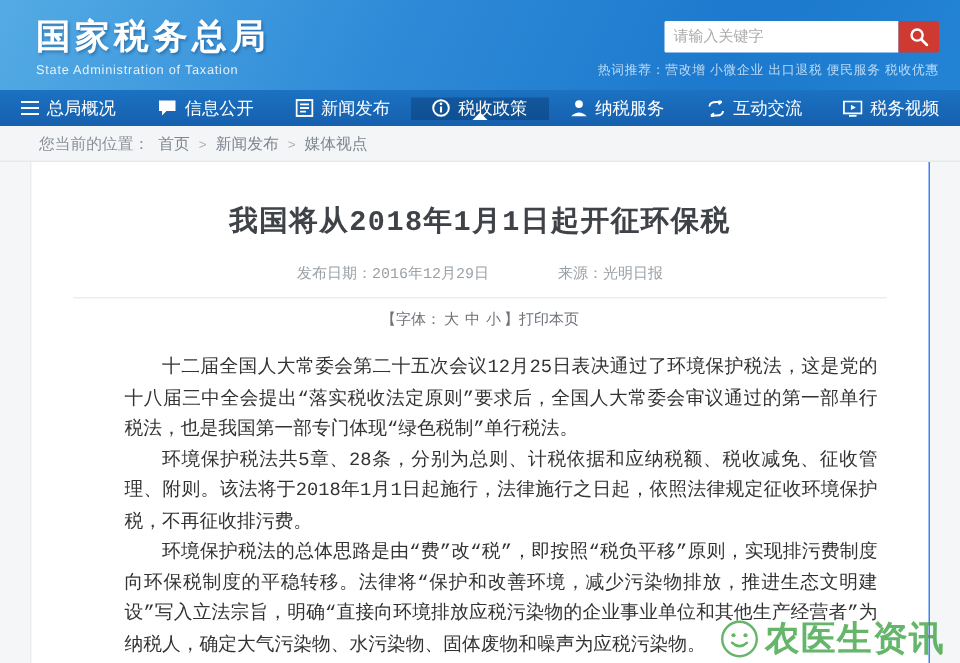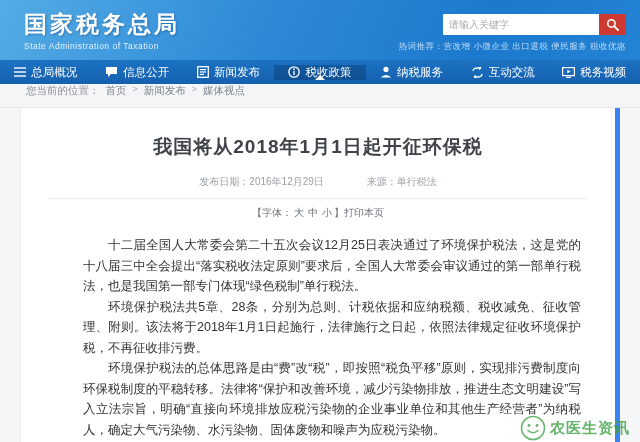--- a/index.html
+++ b/index.html
@@ -45,50 +45,50 @@
   .nav-item .ni{ display:flex; align-items:center; }
   .nav-item.active{ background:rgba(0,30,70,.28); }
   .nav-item.active::after{
     content:""; position:absolute; bottom:0; left:50%; margin-left:-5px;
     border-left:5px solid transparent; border-right:5px solid transparent; border-bottom:5px solid #ffffff;
   }
 
   
   .breadcrumb{
     height:24px; background:#f3f5f7; border-bottom:1px solid #e7e9eb;
-    display:flex; padding-left:26px; font-size:10.5px; color:#8a9099; gap:6px;
+    display:flex; align-items:center; padding-left:26px; font-size:10.5px; color:#8a9099; gap:6px;
   }
   .breadcrumb .crumb{ color:#7f868f; cursor:pointer; }
   .breadcrumb .sep{ color:#aab0b8; font-size:9px; }
 
   
   .content-wrap{
     margin:0 20px; background:#fff; height:334px;
-    border-left:1px solid #ededed; border-right:5px solid #3b82f6;
-    padding:26px 0 0 0; position:relative;
+    border-left:1px solid #ededed; border-right:1px solid #3b82f6;
+    padding:26px 0 0 0; position:relative;font-family:Liberation Mono, monospace;
   }
   .article-title{ text-align:center; font-size:19px; font-weight:bold; color:#3f4348; letter-spacing:1px; }
   .meta-row{ text-align:center; font-size:10px; color:#9aa0a6; margin-top:15px; }
   .meta-row span{ margin:0 20px; }
   .thin-rule{ border:none; border-top:1px solid #ededed; margin:9px 28px 0 28px; }
   .font-row{ text-align:center; font-size:10px; color:#6d737a; margin-top:7px; }
   .font-row .fopt{ cursor:pointer; margin:0 2px; }
   .font-row .print{ cursor:pointer; }
 
   .article-body{ margin-top:15px; padding:0 34px 0 62px; }
   .article-body p{
     font-size:12.5px; line-height:20.5px; color:#333; text-indent:2em; text-align:justify;
   }
 
   
   .watermark{
     position:absolute; right:10px; bottom:1px; display:flex; align-items:center; gap:4px;
     opacity:.8; pointer-events:none;
   }
-  .watermark-text{ color:#3fa345; font-size:15px; font-weight:bold; letter-spacing:1px; }
+  .watermark-text{ color:#3fa345; font-size:23px; font-weight:bold; letter-spacing:1px; }
 </style>
 </head>
 <body>
 
 <header class="site-header">
   <div class="logo-block">
     <div class="title-block">
       <div class="site-title">国家税务总局</div>
       <div class="site-subtitle">State Administration of Taxation</div>
     </div>
@@ -189,21 +189,21 @@
   <span class="crumb">新闻发布</span>
   <span class="sep">&gt;</span>
   <span class="crumb">媒体视点</span>
 </div>
 
 <main class="content-wrap">
   <h1 class="article-title">我国将从2018年1月1日起开征环保税</h1>
 
   <div class="meta-row">
     <span>发布日期：2016年12月29日</span>
-    <span>来源：单行税法</span>
+    <span>来源：光明日报</span>
   </div>
 
   <hr class="thin-rule">
 
   <div class="font-row">
     <span>【字体：</span><span class="fopt">大</span><span class="fopt">中</span><span class="fopt">小</span><span>】</span><span class="print">打印本页</span>
   </div>
 
   <article class="article-body">
     <p>十二届全国人大常委会第二十五次会议12月25日表决通过了环境保护税法，这是党的十八届三中全会提出“落实税收法定原则”要求后，全国人大常委会审议通过的第一部单行税法，也是我国第一部专门体现“绿色税制”单行税法。</p>

